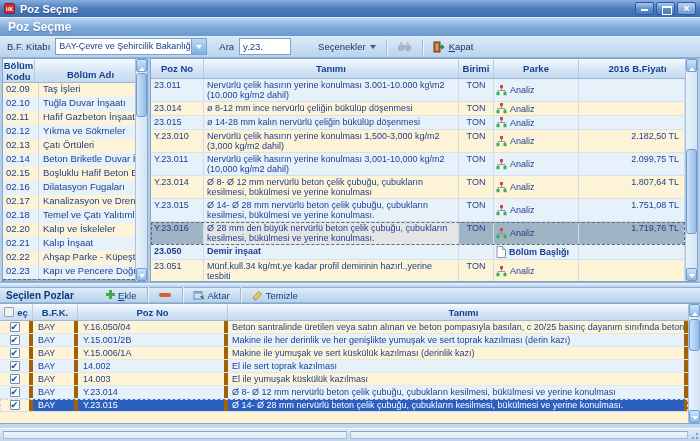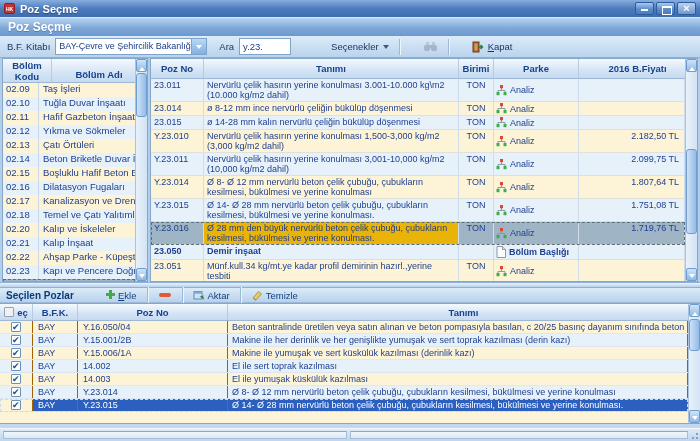--- a/index.html
+++ b/index.html
@@ -34,36 +34,36 @@
     border-bottom:1px solid #8fb0d6;display:flex;align-items:center;padding:0 7px;font-size:9.5px;}
   .tlabel{color:#16325e;margin-right:5px;white-space:nowrap;}
   .combo{width:152px;height:17px;background:#fff;border:1px solid #7fa2c8;display:flex;align-items:stretch;}
   .combo-value{flex:1;font-size:9px;color:#1a3e8c;padding:2px 3px 0 3px;white-space:nowrap;overflow:hidden;}
   .combo-btn{width:15px;background:linear-gradient(180deg,#bcd9f4,#7fb0e4);border-left:1px solid #7fa2c8;position:relative;}
   .combo-btn::after{content:"";position:absolute;left:4px;top:6px;border:3px solid transparent;border-top:4px solid #fff;}
   .search-input{width:52px;height:17px;border:1px solid #7fa2c8;font-family:"Liberation Sans",sans-serif;
     font-size:9.5px;color:#1a3e8c;padding:0 3px;margin-right:10px;}
   .tb-sp{width:12px;}
   .vsep{width:1px;height:16px;background:#9db9d8;box-shadow:1px 0 0 #ecf4fc;margin:0 5px;}
-  .tbtn{display:flex;align-items:center;gap:4px;padding:2px 5px;border-radius:2px;color:#16325e;white-space:nowrap;margin-left:13px;}
+  .tbtn{display:flex;align-items:center;gap:4px;padding:2px 5px;border-radius:2px;color:#16325e;white-space:nowrap;}
   .tbtn .caret{border:3px solid transparent;border-top:4px solid #3a5a86;margin-top:3px;}
   .fl{display:inline-block;}
   .fl::first-letter{text-decoration:underline;}
   .binoc{opacity:.65;}
   
   .main{position:absolute;top:58px;left:0;right:0;height:224px;background:#b4cde9;}
   .panel{position:absolute;top:0;background:#fff;border:1px solid #85a7ca;}
   #left-panel{left:2px;width:146px;height:224px;}
   #right-panel{left:150px;right:2px;height:224px;}
   .gridhdr{display:flex;background:linear-gradient(180deg,#f4f9fe 0%,#d4e4f5 60%,#c6daf0 100%);
     border-bottom:1px solid #9db8d6;color:#15428b;font-weight:bold;font-size:9.5px;text-align:center;}
   .gridhdr .hc{border-right:1px solid #b6cbe0;display:flex;align-items:center;justify-content:center;padding:1px;}
   
   #left-panel .gridhdr{height:24px;}
-  .lh-code{width:49px;}
+  .lh-code{width:32px;}
   .lh-name{flex:1;margin-top:7px;}
   .lrows{position:absolute;top:24px;left:0;right:12px;bottom:0;overflow:hidden;background:#fdf3d6;}
   .lrow{display:flex;height:14px;font-size:9.5px;color:#1e3f8f;line-height:12px;}
   .lrow:nth-child(odd){background:#fdf3d6;}
   .lrow:nth-child(even){background:#e6f1fa;}
   .lrow .code{width:36px;padding-left:3px;border-right:1px solid #c9d9ea;}
   .lrow .name{flex:1;padding-left:4px;white-space:nowrap;overflow:hidden;}
   .lrow.sel{background:#9fb5c5;outline:1px dashed #5c6d7a;outline-offset:-1px;color:#10284f;}
   
   #right-panel .gridhdr{height:20px;}
@@ -73,21 +73,21 @@
   .prow:nth-child(odd){background:#e6f1fa;}
   .prow:nth-child(even){background:#fdf3d6;}
   .prow .c{border-right:1px solid #cfdcec;padding:1px 3px;}
   .prow .no{width:53px;}
   .prow .desc{width:255px;}
   .prow .unit{width:35px;text-align:center;}
   .prow .type{width:85px;display:flex;align-items:center;gap:3px;padding:1px 2px;}
   .prow .price{flex:1;text-align:right;padding-right:5px;}
   .prow.sel .c{background:#9fb5c5;}
   .prow.sel{outline:1px dashed #5c6d7a;outline-offset:-1px;}
-  .prow.sel .desc{background:#eab308;}
+  .prow.sel .desc{background:#e5e5e5;}
   .prow.bold .no,.prow.bold .desc,.prow.bold .type{font-weight:bold;}
   .tico{display:none;align-items:center;}
   .prow.icon-analiz .tico.org{display:inline-flex;}
   .prow.icon-bolum .tico.page{display:inline-flex;}
   
   .sb{position:absolute;right:0;top:0;bottom:0;width:12px;background:linear-gradient(90deg,#e9f2fb,#d2e3f4);border-left:1px solid #aac2dd;}
   .sbtn{position:absolute;left:0;right:0;height:13px;background:linear-gradient(180deg,#cfe4f8,#8fb8e6);
     border:1px solid #6f9cce;border-radius:2px;}
   .sbtn.up{top:0;}
   .sbtn.down{bottom:0;}
@@ -110,21 +110,21 @@
     border-top:1px solid #85a7ca;border-bottom:1px solid #85a7ca;}
   .btable .gridhdr{height:17px;}
   .bh-sel{width:33px;gap:3px;}
   .bh-bfk{width:45px;}
   .bh-no{width:150px;}
   .bh-desc{flex:1;}
   .brows{position:absolute;top:17px;left:0;right:12px;bottom:0;overflow:hidden;}
   .brow{display:flex;height:13px;font-size:9px;color:#1e3f8f;line-height:12px;border-bottom:1px solid rgba(214,224,238,.6);}
   .brow:nth-child(odd){background:#fdf3d6;}
   .brow:nth-child(even){background:#e6f1fa;}
-  .brow .c{border-right:1px solid #a16207;padding:0 3px;white-space:nowrap;overflow:hidden;}
+  .brow .c{border-right:4px solid #a16207;padding:0 3px;white-space:nowrap;overflow:hidden;}
   .brow .selcell{width:33px;display:flex;align-items:center;justify-content:center;}
   .brow .bfk{width:45px;padding-left:5px;}
   .brow .no{width:150px;padding-left:5px;}
   .brow .desc{flex:1;padding-left:4px;}
   .brow.sel .c{background:#2b5fc0;color:#fff;}
   .brow.sel .selcell{background:#fdf3d6;}
   .brow.sel{outline:1px dashed #cdd9ef;outline-offset:-1px;}
   
   .cb{width:10px;height:10px;background:#fdfdfa;border:1px solid #6a8fb8;border-radius:1px;position:relative;display:inline-block;}
   .cb.hdr{border-color:#93a3b4;background:#f1f2ee;}

